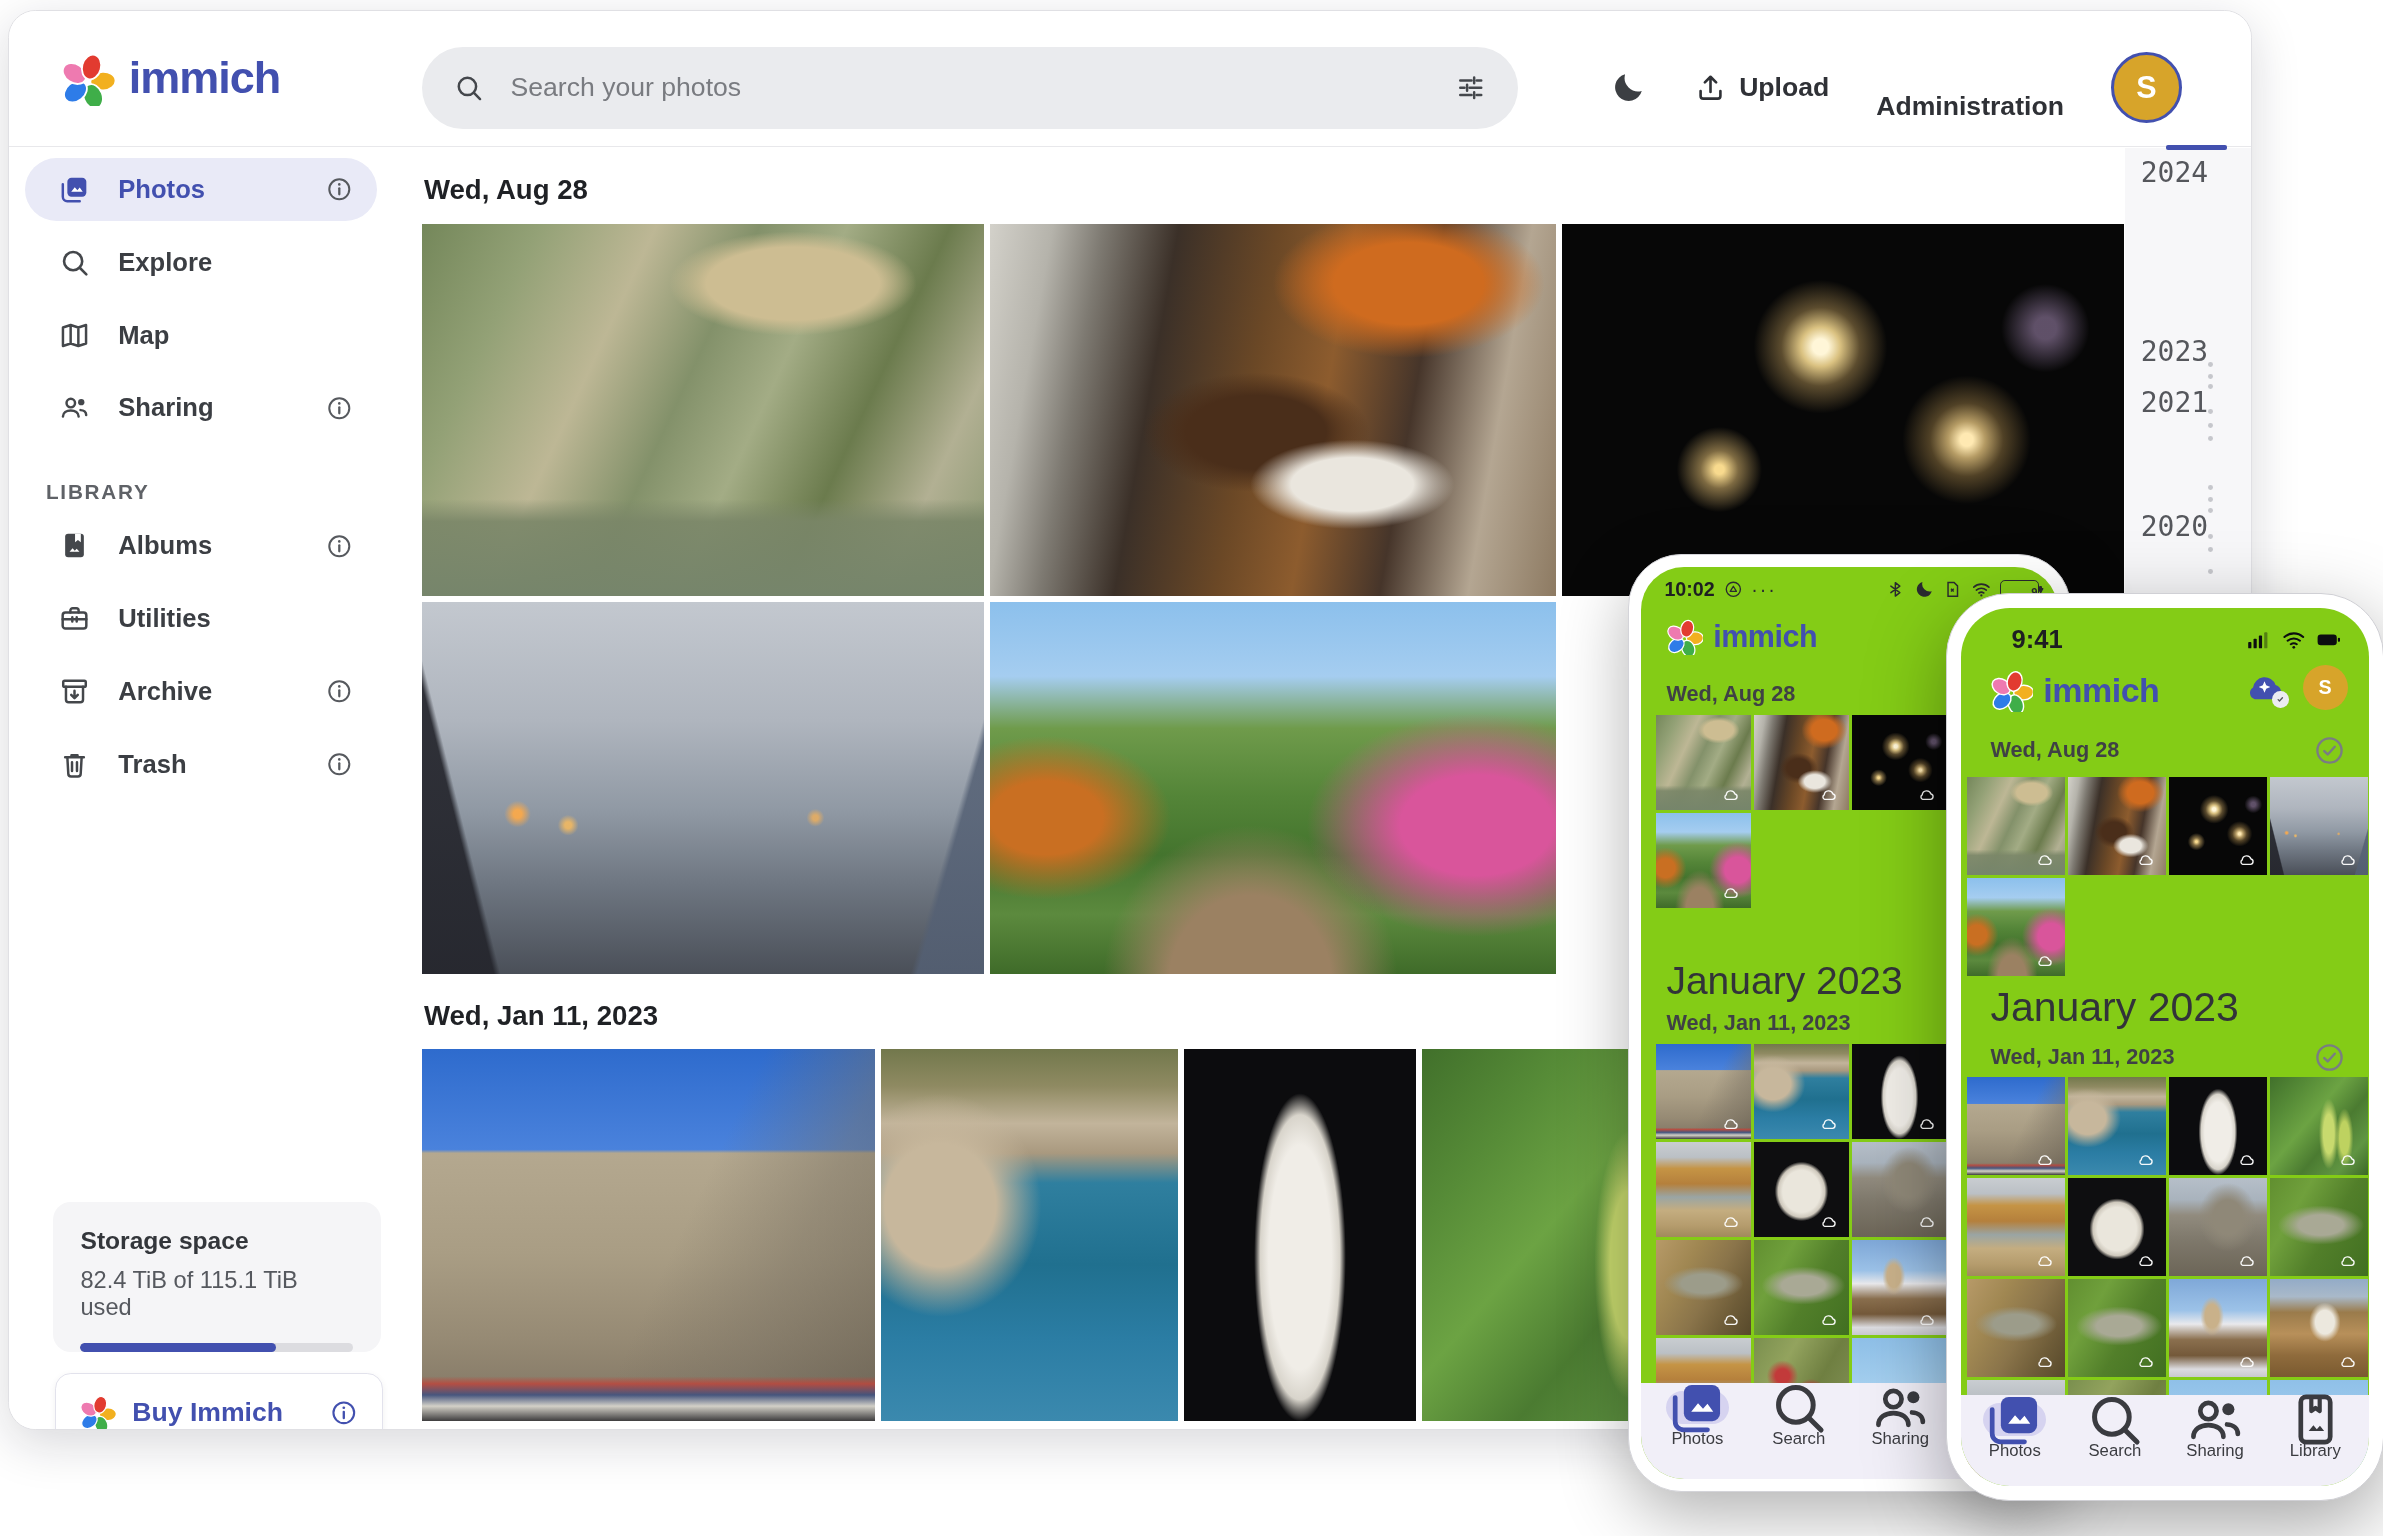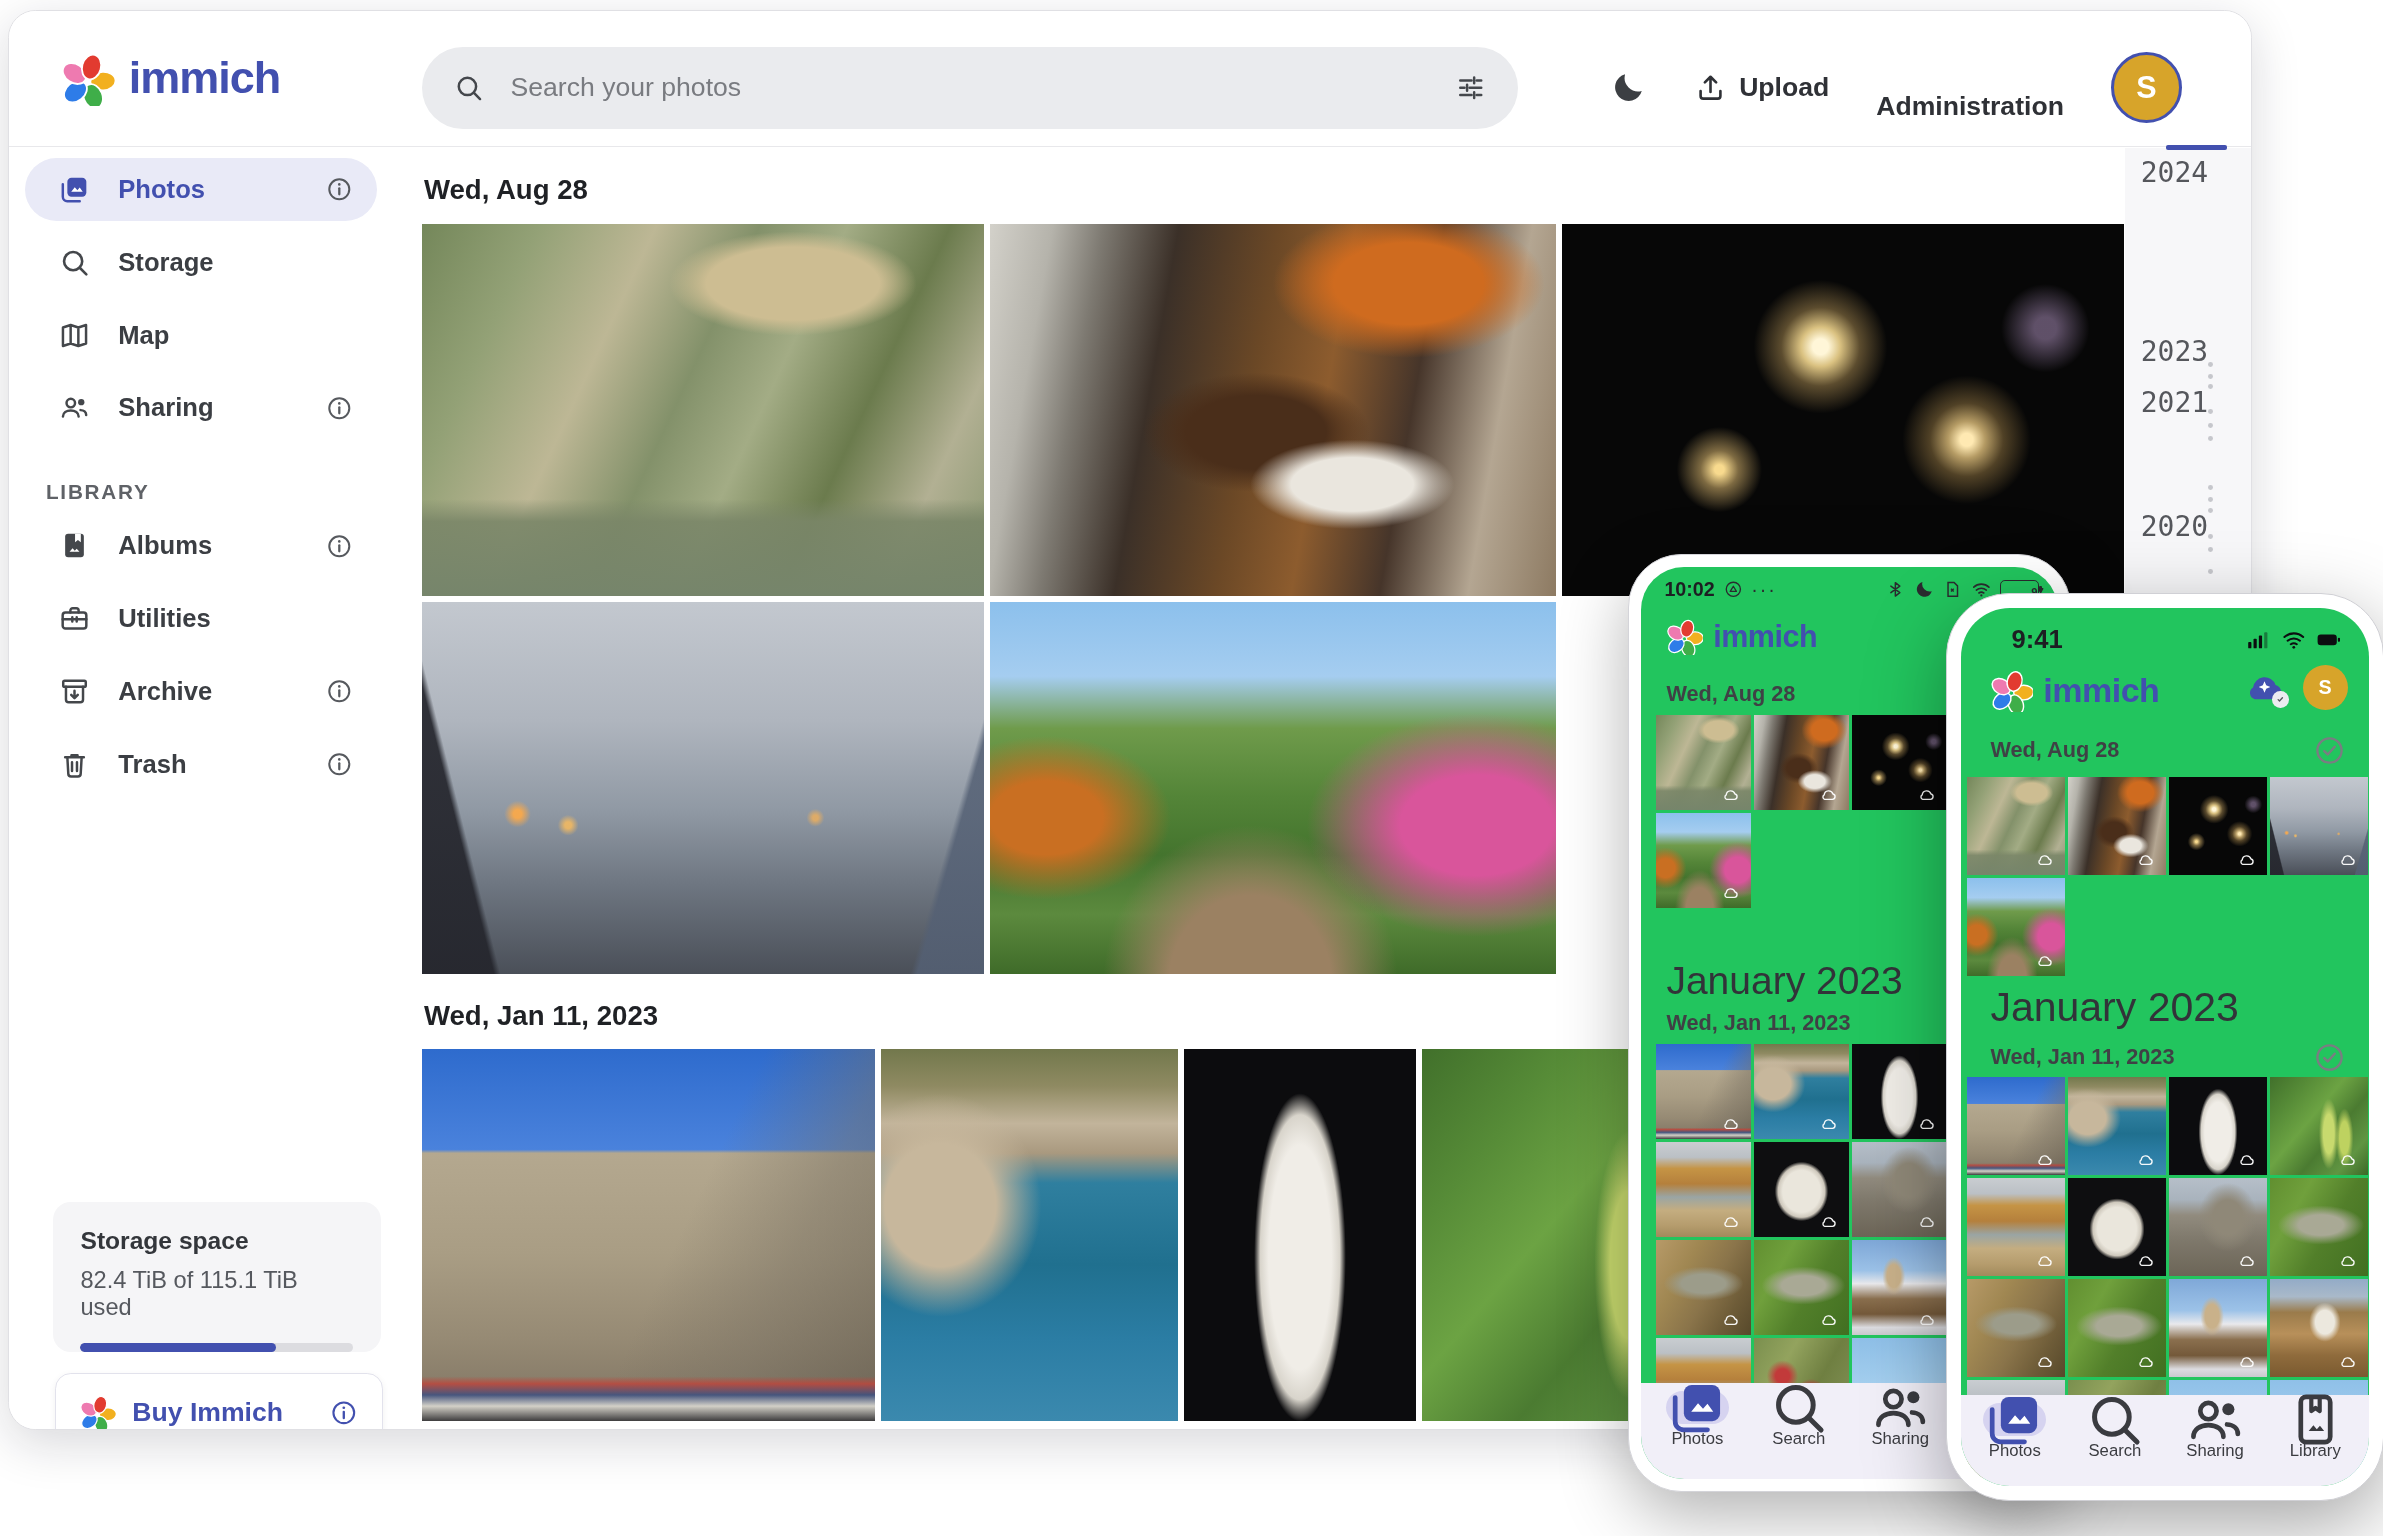--- a/index.html
+++ b/index.html
@@ -68,21 +68,21 @@
   .tl-indicator { position:absolute; left:41px; top:-3px; width:61px; height:4.9px; background:#4250af; border-radius:2px; }
   .tl-year { position:absolute; left:15.8px; font-size:28px; color:#55575c; }
   .tl-dot { position:absolute; left:83px; width:4.9px; height:4.9px; border-radius:50%; background:#c6c7cc; }
 
   
   .phone { position:absolute; background:#fff; overflow:hidden; }
   .phone-a { left:1628px; top:554px; width:443px; height:938px; border-radius:53px;
     border:1.5px solid #d4d4d9; box-shadow:0 23.6px 69px rgba(0,0,0,.30); padding:11.8px; z-index:5; }
   .phone-b { left:1946px; top:593px; width:438px; height:908px; border-radius:63px;
     border:1.5px solid #d0d0d5; box-shadow:0 25.6px 79px rgba(0,0,0,.35); padding:13.8px; z-index:6; }
-  .pscreen { position:relative; width:100%; height:100%; background:#22c55e; overflow:hidden; }
+  .pscreen { position:relative; width:100%; height:100%; background:#84cc16; overflow:hidden; }
   .pscreen-a { border-radius:43px; }
   .pscreen-b { border-radius:49px; }
 
   .pstatus { position:absolute; display:flex; align-items:center; color:#1d1e22; }
   .pstatus-a { left:23.6px; right:19.7px; top:9.9px; height:25.6px; gap:7.9px; }
   .pstatus-a .ptime { font-size:19.7px; font-weight:600; }
   .pstatus-a .sic { width:20.7px; height:20.7px; color:#2a2b2f; }
   .pstatus-b { left:37px; right:27.6px; top:15.8px; height:31.5px; gap:9.9px; }
   .pstatus-b .ptime { font-size:25.6px; font-weight:700; }
   .pstatus-b .sic { width:25.6px; height:25.6px; color:#0c0d10; }
@@ -281,21 +281,21 @@
             </svg>
           </span>
         </div>
         <div class="side-item">
           <span class="ic">
             <svg viewBox="0 0 24 24" style="width:100%;height:100%;display:block;">
               <circle cx="11" cy="11" r="6.6" fill="none" stroke="currentColor" stroke-width="1.9"></circle>
               <path d="M15.8 15.8L20.6 20.6" stroke="currentColor" stroke-width="1.9" stroke-linecap="round"></path>
             </svg>
           </span>
-    <span class="lbl">Storage</span>
+    <span class="lbl">Explore</span>
         </div>
         <div class="side-item">
           <span class="ic">
             <svg viewBox="0 0 24 24" style="width:100%;height:100%;display:block;">
               <path d="M9.2 4.4L3.6 6.2v13.4l5.6-1.8 5.6 1.8 5.6-1.8V4.4L14.8 6.2 9.2 4.4zm0 0v13.4m5.6-11.6v13.4" fill="none" stroke="currentColor" stroke-linecap="round" stroke-linejoin="round" stroke-width="1.8"></path>
             </svg>
           </span>
     <span class="lbl">Map</span>
         </div>
         <div class="side-item">

